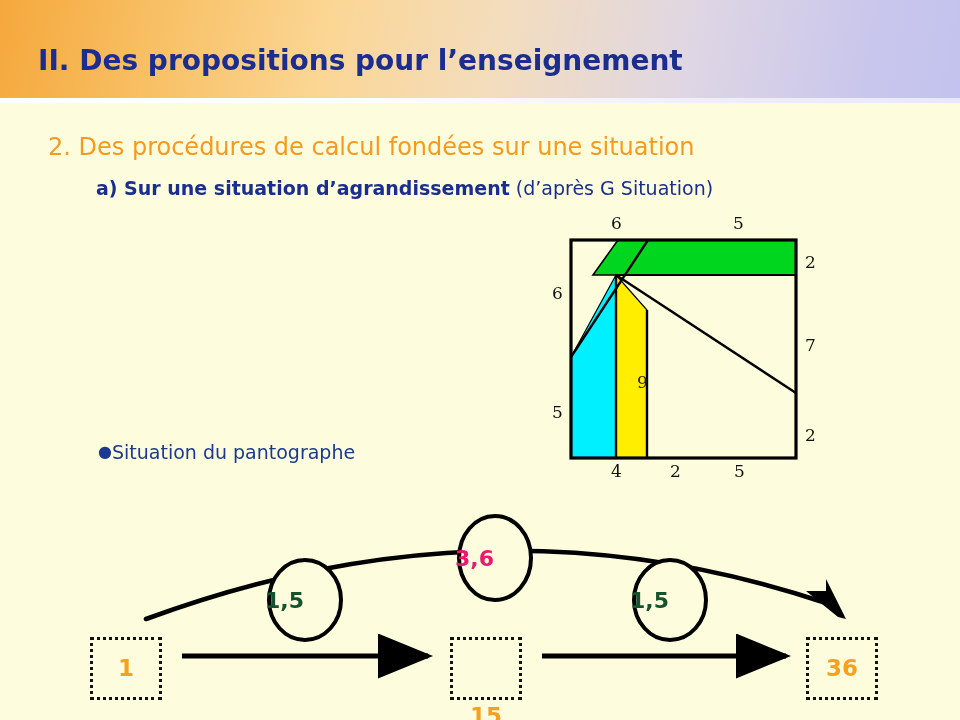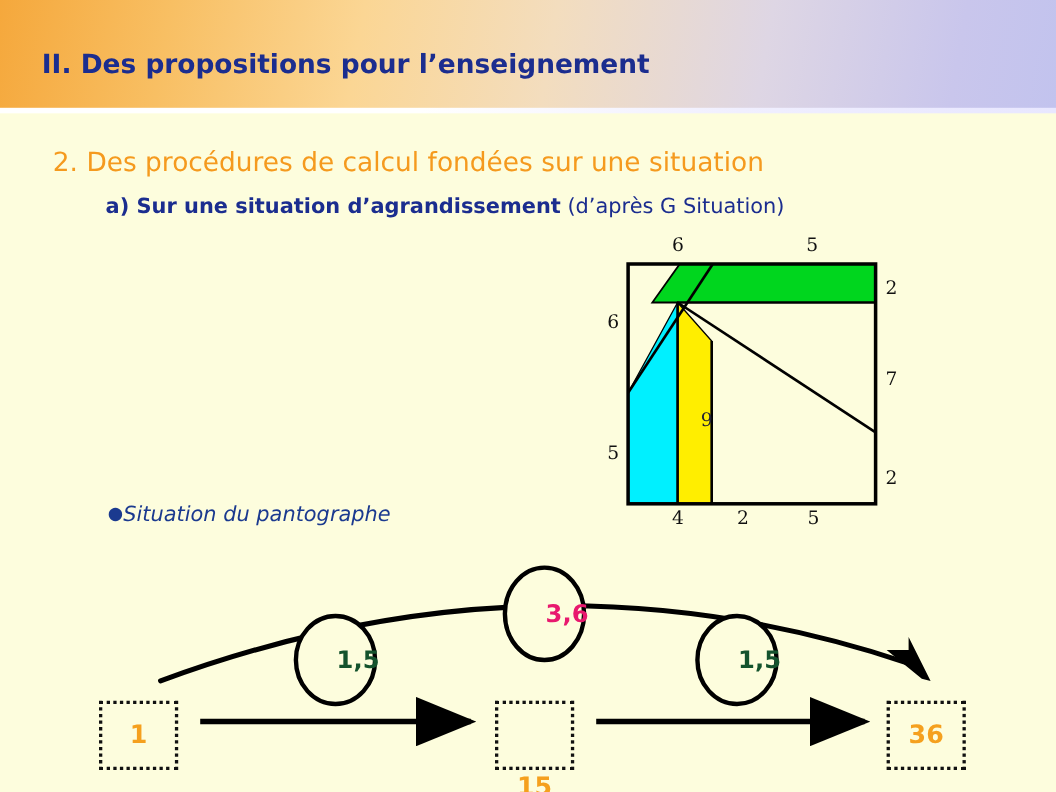--- a/index.html
+++ b/index.html
@@ -36,21 +36,21 @@
     width: 960px; height: 5px;
     background: linear-gradient(100deg,
         #ffffff 0%,
         #ffffff 40%,
         #f0efff 70%,
         #e8e7ff 100%);
   }
   .slide-title {
     position: absolute;
     left: 38px; top: 44px;
-    font-size: 24px;
+    font-size: 28px;
     font-weight: bold;
     color: #1b2d8f;
     letter-spacing: 0px;
     white-space: nowrap;
   }
 
   
   .body-bg {
     position: absolute;
     left: 0; top: 103px;
@@ -80,21 +80,21 @@
     position: absolute;
     font-size: 19px;
     color: #1b3a8f;
     white-space: nowrap;
   }
   .bullet-line .dot {
     font-size: 16px;
     vertical-align: 2px;
   }
   .bullet-puzzle     { left: 98px; top: 231px; }
-  .bullet-pantograph { left: 98px; top: 457px; font-style: italic; }
+  .bullet-pantograph { left: 98px; top: 441px; }
 
   .para {
     position: absolute;
     left: 99px; top: 285px;
     width: 418px;
     font-size: 19px;
     color: #1b3a8f;
     text-align: justify;
     line-height: 29px;
   }
@@ -123,21 +123,21 @@
     position: absolute;
     width: 72px;
     text-align: center;
     font-size: 23px;
     font-weight: bold;
     color: #f5a01e;
   }
   .oval-val {
     position: absolute;
     width: 80px;
-    text-align: right;
+    text-align: left;
     font-size: 22px;
     font-weight: bold;
   }
   .blue-val { color: #14532d; }
   .pink-val { color: #e8196e; }
 </style>
 </head>
 <body>
 
 <div id="slide">

